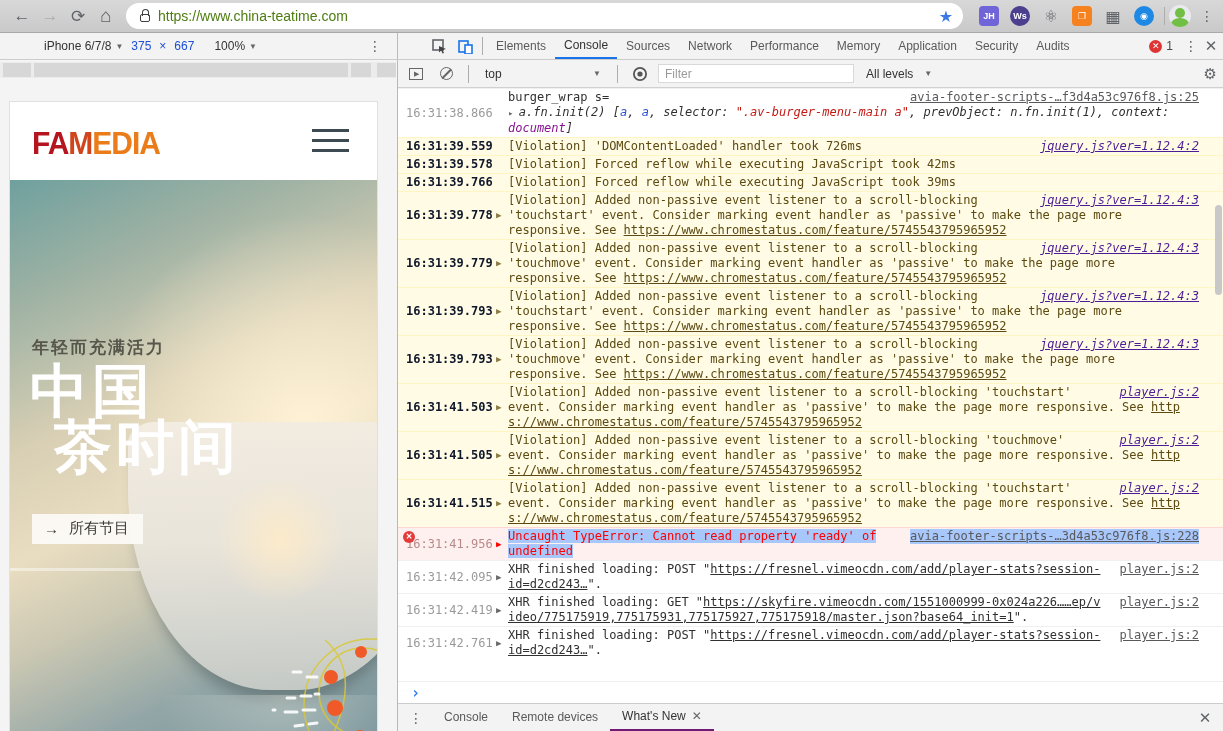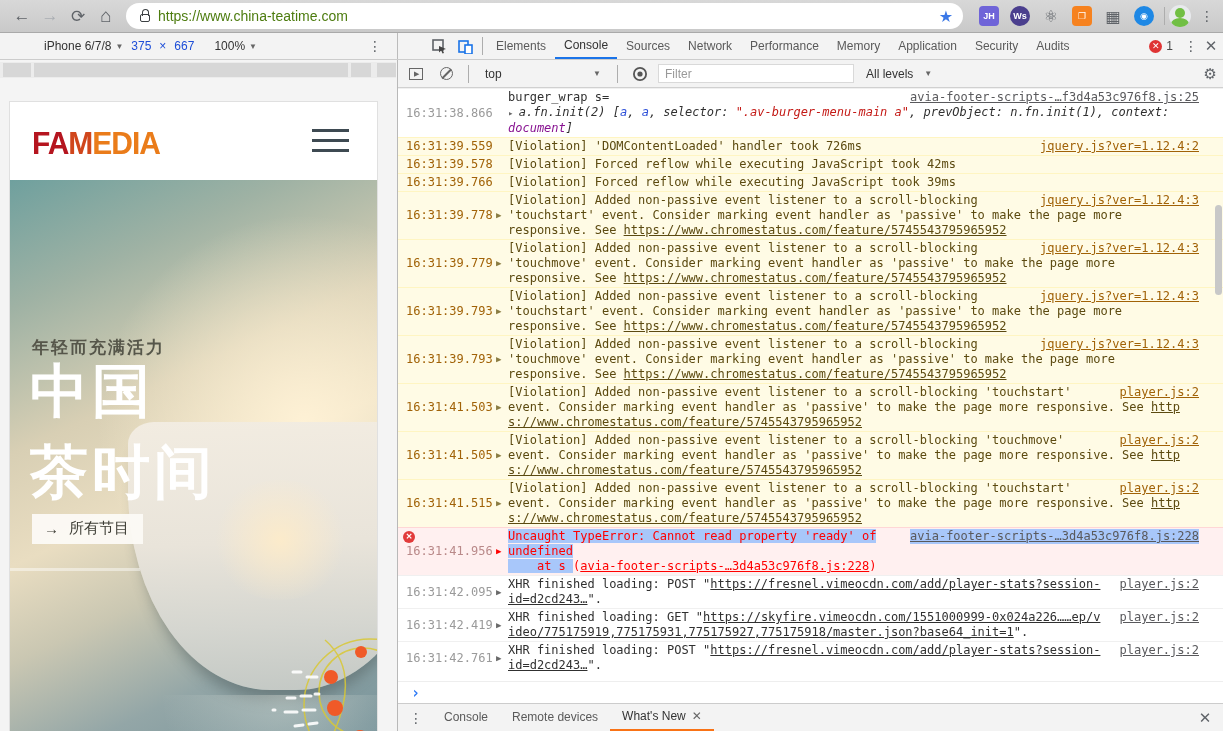--- a/index.html
+++ b/index.html
@@ -68,21 +68,21 @@
          border-radius:26px 26px 46% 46% / 22px 22px 75% 75%;
          box-shadow:0 18px 14px -8px rgba(70,85,85,.45); }
   .cup-glow { position:absolute; left:200px; top:300px; width:140px; height:120px; border-radius:50%;
          background:radial-gradient(circle, rgba(255,236,200,.85), rgba(255,236,200,0) 70%); }
   .cup-reflect { position:absolute; left:150px; top:515px; width:250px; height:115px;
          background:radial-gradient(ellipse at 50% 0%, rgba(240,240,230,.35), rgba(240,240,230,0) 70%); }
   .table-edge { position:absolute; left:0; top:388px; width:130px; height:3px; background:rgba(255,255,255,.45); }
   #tagline { position:absolute; left:22px; top:156px; font-size:17px; font-weight:bold; color:#56564a; letter-spacing:2px; }
   .hero-title { position:absolute; left:20px; color:#fff; font-size:58px; font-weight:bold; letter-spacing:4px; line-height:1; }
   #title1 { top:182px; }
-  #title2 { top:263px; }
+  #title2 { top:238px;margin-left:24px; }
   #hero-btn { position:absolute; left:22px; top:334px; background:rgba(252,250,246,.95); color:#3c3c34;
               font-size:15px; padding:5px 14px 6px 12px; display:flex; gap:10px; align-items:center; }
   #molecule { position:absolute; right:0; top:450px; }
 
   
   #devtools { flex:1; display:flex; flex-direction:column; min-width:0; background:#fff; }
   #console-toolbar { height:28px; flex:none; background:#f3f3f3; border-bottom:1px solid #d0d0d0;
                      display:flex; align-items:center; padding:0 6px; gap:6px; }
   .tb-ico { width:24px; height:24px; display:flex; align-items:center; justify-content:center; color:#5f6368; flex:none;}
   .sb-toggle { width:14px; height:12px; border:1px solid #666; display:flex; align-items:center; }
@@ -96,49 +96,49 @@
   #levels { display:flex; gap:11px; align-items:center; color:#333; margin-left:6px; }
   #gear { margin-left:auto; font-size:15px; color:#5f6368; }
 
   
   #console-scroll { flex:1; position:relative; overflow:hidden; font-family:"DejaVu Sans Mono","Liberation Mono",monospace;
                     font-size:12px; line-height:15px; }
   .crow { border-top:1px solid #f0f0f0; padding:1px 0; position:relative; display:flex; align-items:center; background:#fff; color:#303030; }
   .crow.warn { background:#fffbe5; border-top-color:#fff5c2; color:#5c4a10; }
   .crow.error { background:#fff0f0; border-top-color:#ffd6d6; color:#f00; }
   .crow .time { width:88px; flex:none; margin-left:8px; color:#9a9a9a; white-space:nowrap; }
-  .crow.warn .time { color:#a16207; }
+  .crow.warn .time { color:#0f172a;font-weight:bold; }
   .crow.error .time { color:#b98989; }
   .crow .slot { width:14px; flex:none; color:#696969; font-size:9px; line-height:15px; text-align:left; padding-left:2px;}
   .crow.warn .slot { color:#8a7c42; }
   .crow.error .slot { color:#f00; }
   .crow .msg { flex:1; margin-right:24px; word-wrap:break-word; min-width:0; white-space:pre-wrap; }
   .src { float:right; margin-left:15px; text-decoration:underline; color:#59595c; white-space:nowrap; }
-  .crow.warn .src { color:#a16207; }
+  .crow.warn .src { color:#4c1d95;font-style:italic; }
   .c-lnk { text-decoration:underline; word-break:break-all; }
   .c-i { font-style:italic; }
   .c-blue { color:#2c4fd8; }
   .c-str { color:#c41a16; }
   .c-violet { color:#881391; }
   .c-sel { background:#a8c7fa; }
   .err-icon { position:absolute; left:5px; top:3px; width:12px; height:12px; border-radius:50%; background:#e23b3b;
               color:#fff; font-size:8px; line-height:12px; text-align:center; font-weight:bold; font-family:"Liberation Sans",sans-serif;}
   #hover-tooltip { position:absolute; left:88px; top:138px; background:rgba(240,240,240,.93); border:1px solid #c3c3c3;
                    color:#6b6b6b; padding:2px 7px; z-index:5; font-size:12px; }
   #vscroll { position:absolute; right:1px; top:117px; width:7px; height:90px; background:#c8c8c8; border-radius:4px; }
 
   #prompt-row { height:22px; flex:none; border-top:1px solid #eee; display:flex; align-items:center;
                 font-family:"DejaVu Sans Mono",monospace; }
   #prompt-chev { color:#2f7bf6; font-weight:bold; font-size:15px; margin-left:13px; }
 
   
   #drawer { height:28px; flex:none; background:#f3f3f3; border-top:1px solid #ccc; display:flex; align-items:center; }
   #drawer .dots3 { margin:0 8px 0 10px; }
   .dw-tab { padding:0 12px; height:27px; line-height:27px; color:#5a5a5a; display:flex; align-items:center; gap:6px; flex:none;}
-  .dw-tab.active { color:#333; border-bottom:2px solid #f97316; line-height:25px; }
+  .dw-tab.active { color:#333; border-bottom:2px solid #701a75; line-height:25px; }
   .dw-x { color:#666; font-size:12px; }
   #drawer .xclose { margin-left:auto; margin-right:6px; }
 </style>
 </head>
 <body>
 
 <div id="app">
 
   <div id="topbar">
     <div class="nav-ico">←</div>
@@ -360,21 +360,21 @@
           </div>
           <div class="crow warn">
             <span class="time">16:31:41.515</span>
             <span class="slot">▶</span>
             <span class="msg"><span class="src">player.js:2</span><span><span>[Violation] Added non-passive event listener to a scroll-blocking 'touchstart' event. Consider marking event handler as 'passive' to make the page more responsive. See </span><span class="c-lnk">https://www.chromestatus.com/feature/5745543795965952</span></span></span>
           </div>
           <div class="crow error">
             <span class="err-icon">✕</span>
             <span class="time">16:31:41.956</span>
             <span class="slot">▶</span>
-            <span class="msg"><span class="src c-sel">avia-footer-scripts-…3d4a53c976f8.js:228</span><span><span class="c-sel">Uncaught TypeError: Cannot read property 'ready' of</span></span><br><span><span class="c-sel">undefined</span></span><br><span><span class="c-sel">    at s </span><span>(</span><span class="c-lnk">avia-footer-scripts-…3d4a53c976f8.js:228</span><span>)</span></span></span>
+            <span class="msg"><span class="src c-sel">avia-footer-scripts-…3d4a53c976f8.js:228</span><span><span class="c-sel">Uncaught TypeError: Cannot read property 'ready' of</span></span><br><span><span class="c-sel">undefined</span></span><br></span>
           </div>
           <div class="crow log">
             <span class="time">16:31:42.095</span>
             <span class="slot">▶</span>
             <span class="msg"><span class="src">player.js:2</span><span><span>XHR finished loading: POST "</span><span class="c-lnk">https://fresnel.vimeocdn.com/add/player-stats?session-id=d2cd243…</span><span>".</span></span></span>
           </div>
           <div class="crow log">
             <span class="time">16:31:42.419</span>
             <span class="slot">▶</span>
             <span class="msg"><span class="src">player.js:2</span><span><span>XHR finished loading: GET "</span><span class="c-lnk">https://skyfire.vimeocdn.com/1551000999-0x024a226……ep/video/775175919,775175931,775175927,775175918/master.json?base64_init=1</span><span>".</span></span></span>

